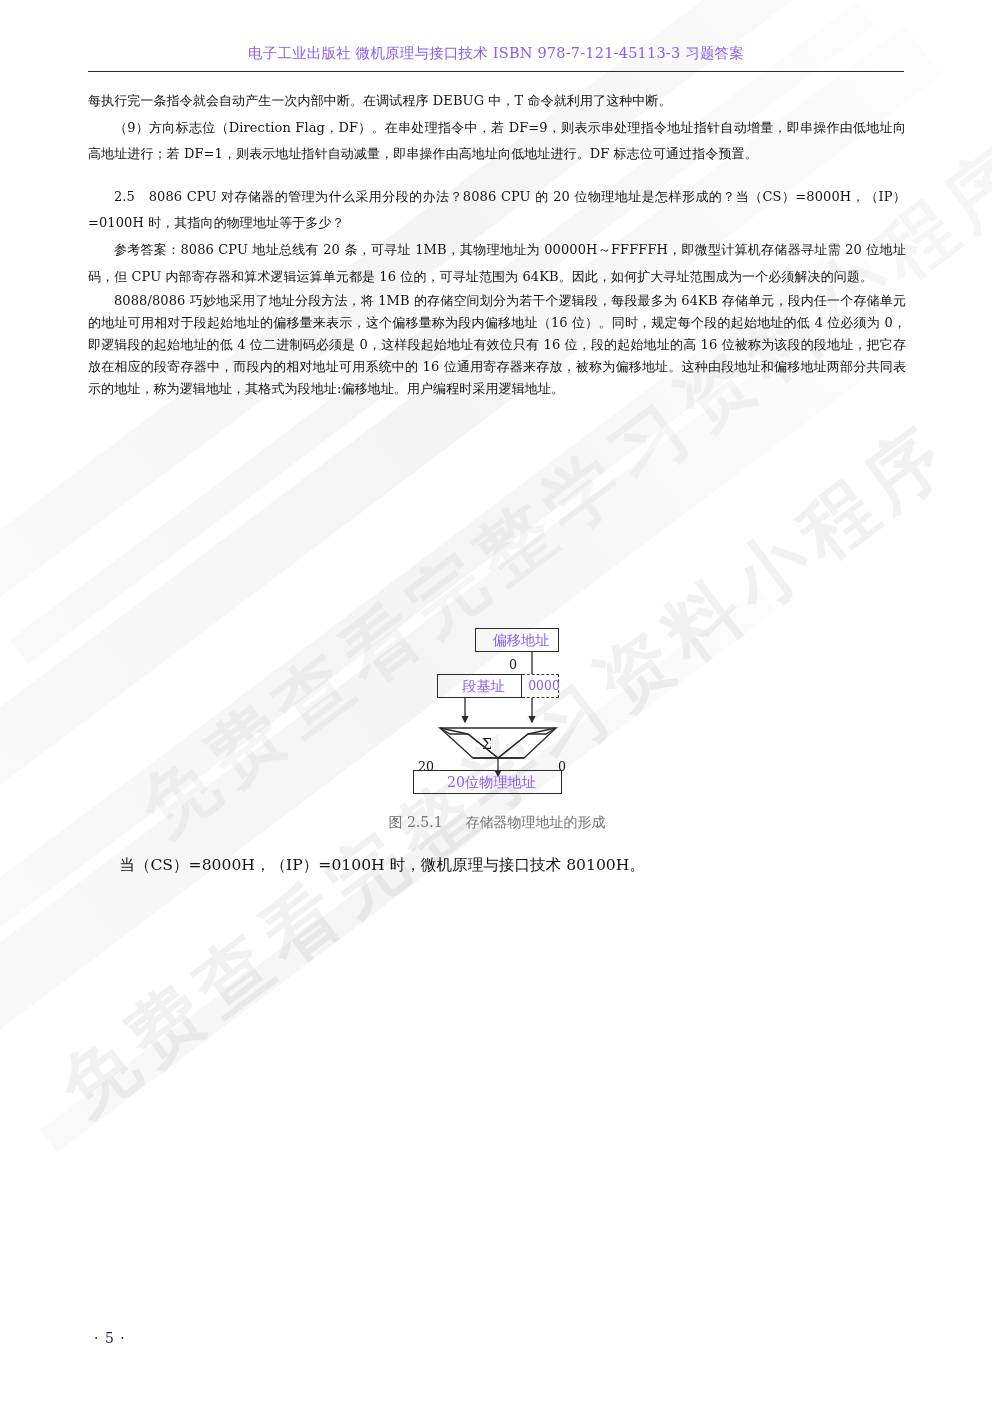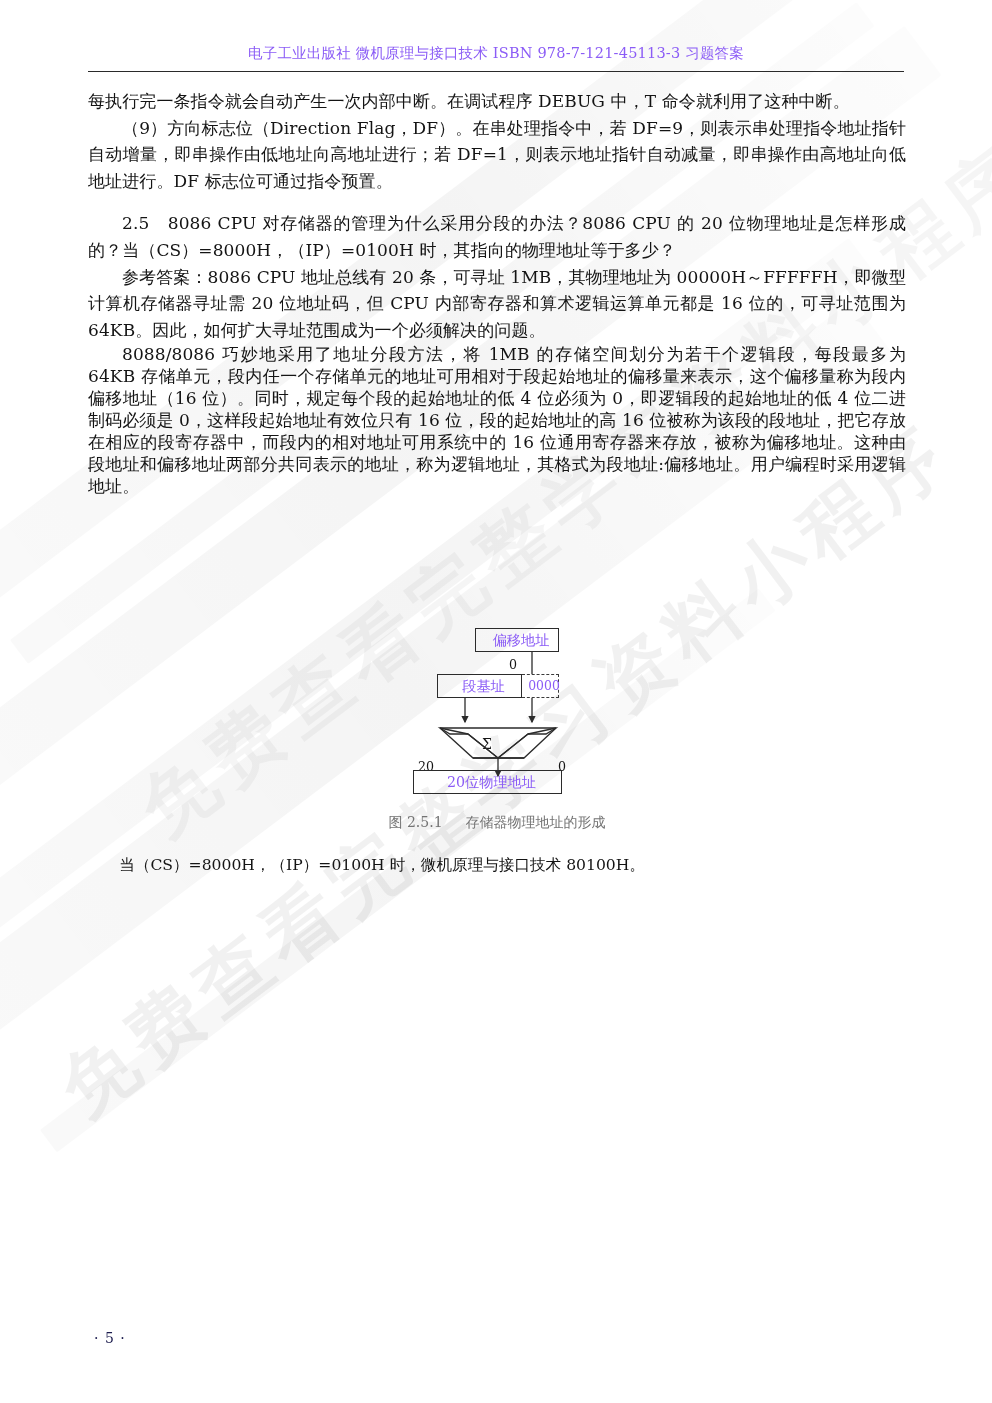--- a/index.html
+++ b/index.html
@@ -71,21 +71,21 @@
 
   
   #body-text {
     position: absolute;
     left: 88px;
     top: 88px;
     width: 818px;
   }
   p.para {
     margin: 0;
-    font-size: 17px;
+    font-size: 13px;
     line-height: 26.6px;
     text-align: justify;
     text-justify: inter-ideograph;
     letter-spacing: 0.1px;
     color: #141414;
   }
   p.indent { text-indent: 2em; }
   p.tight  { line-height: 22px; }
 
   

